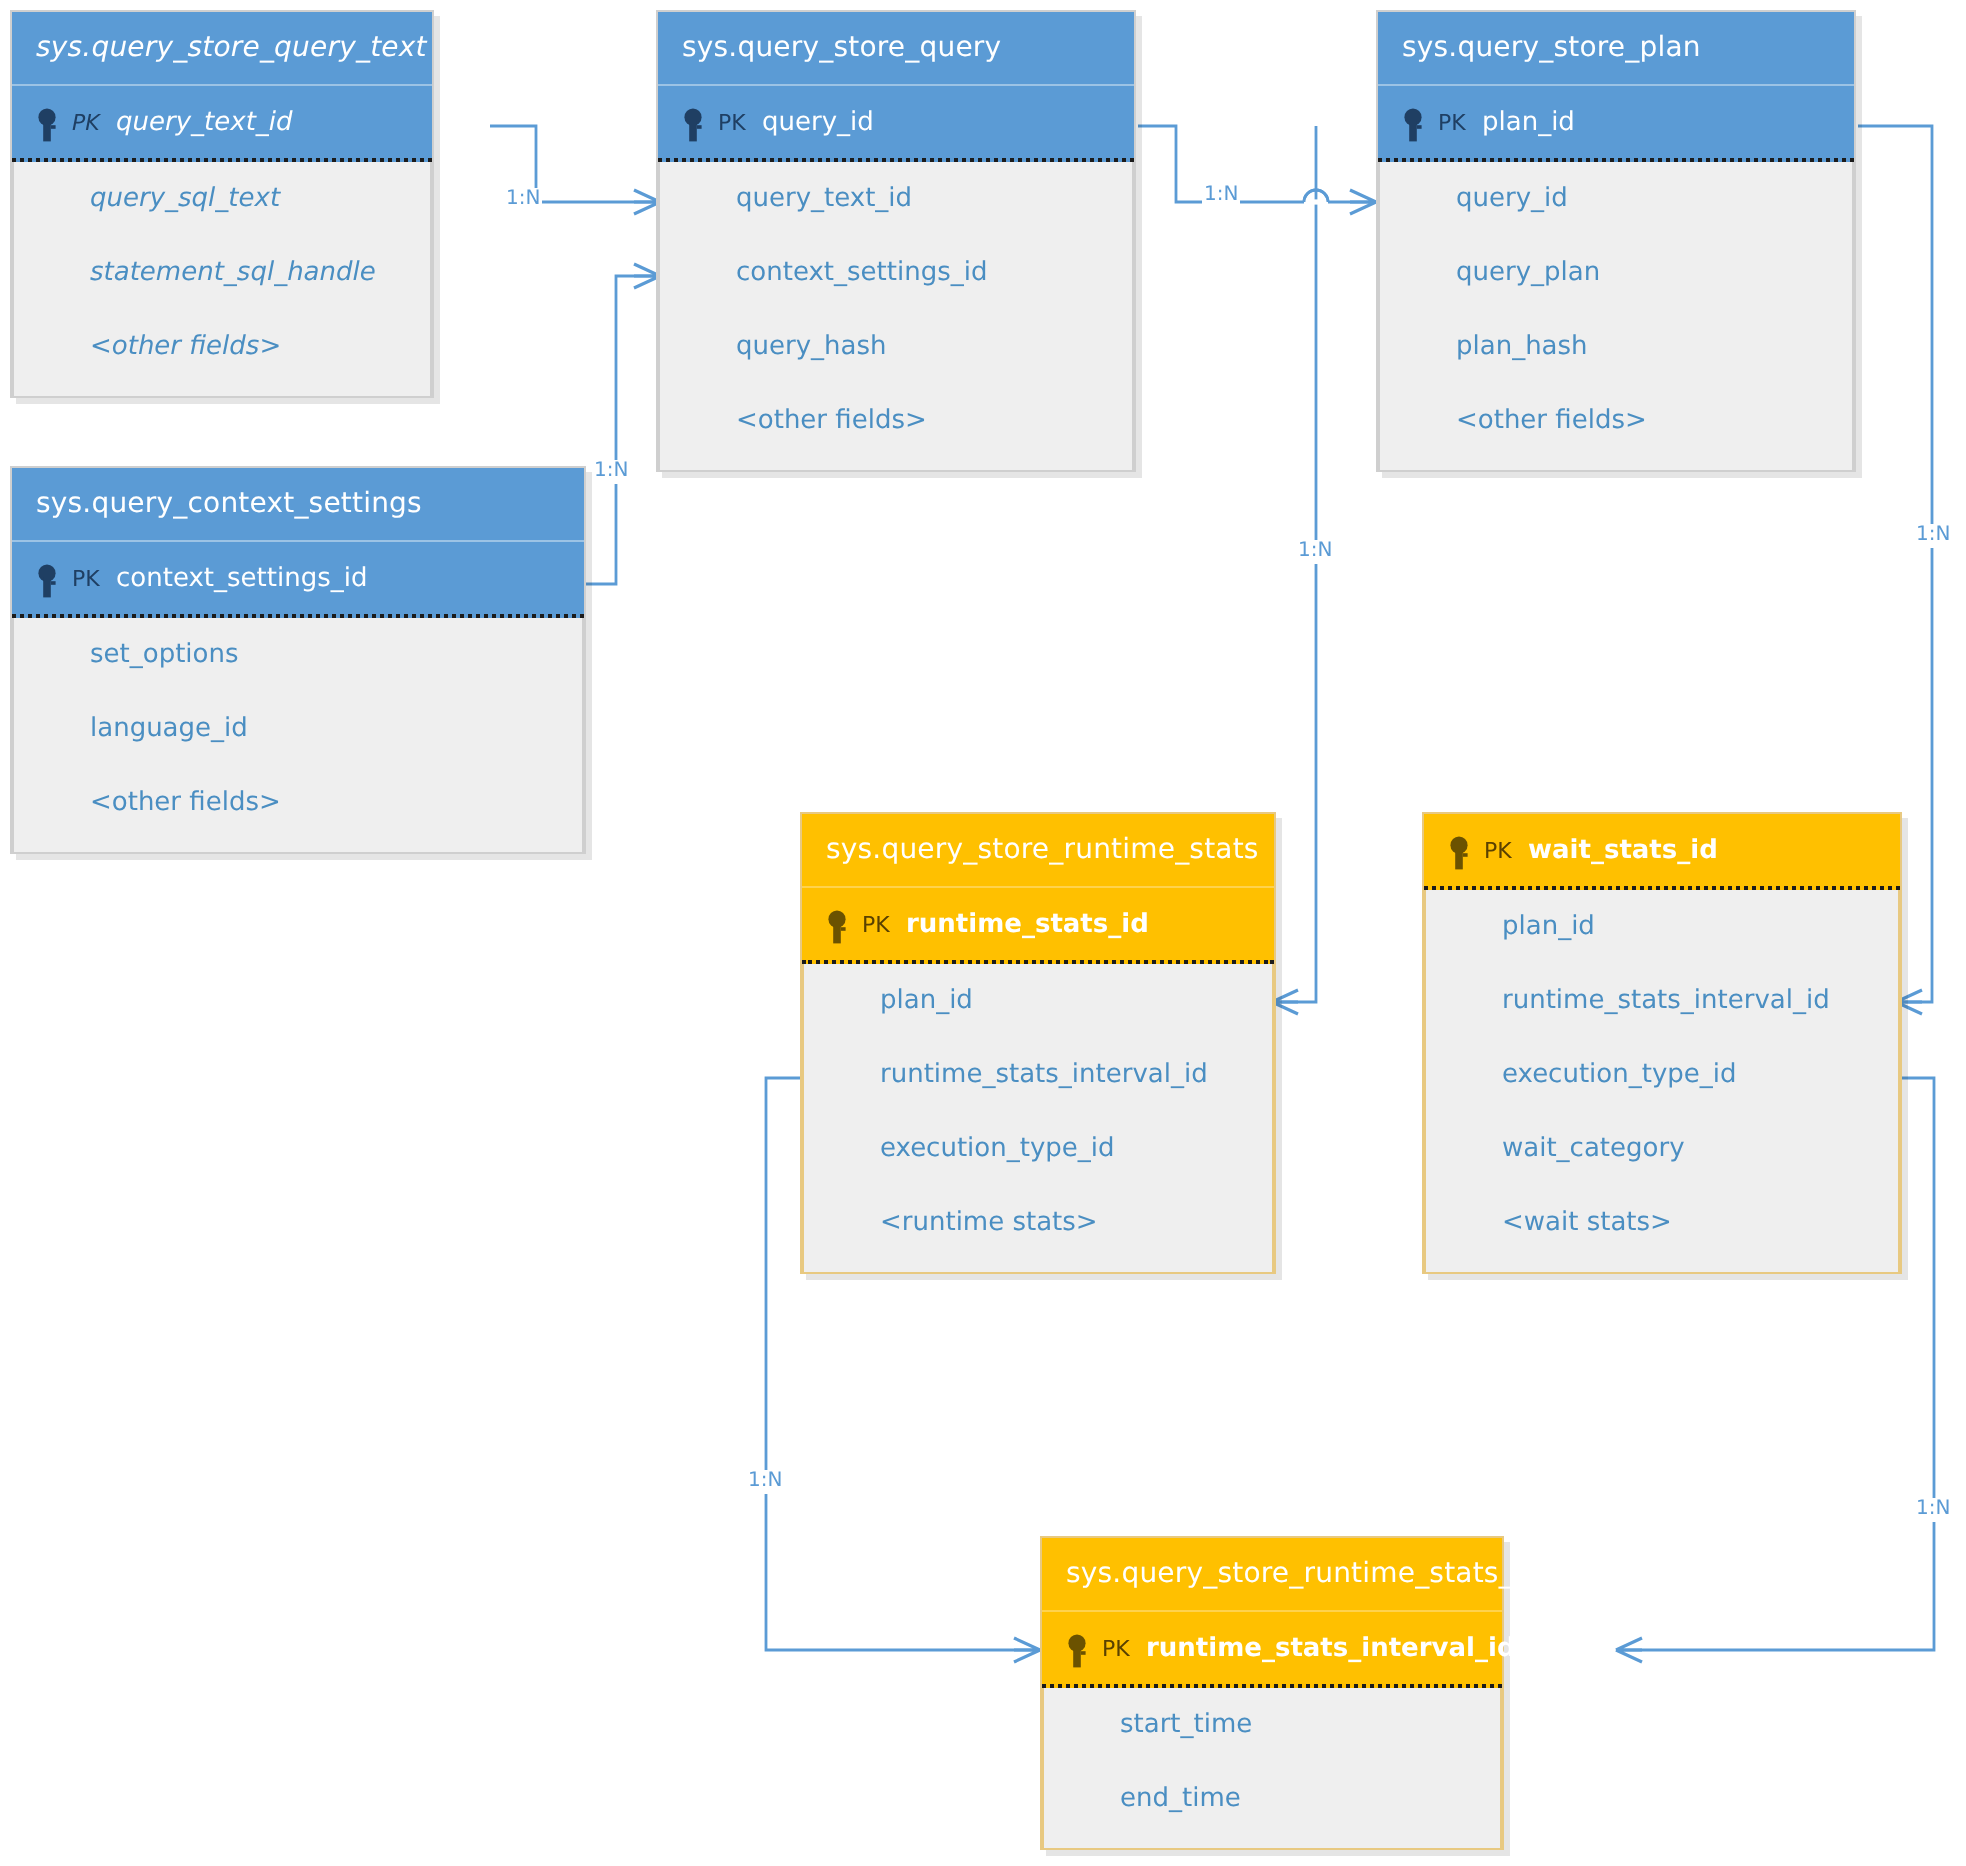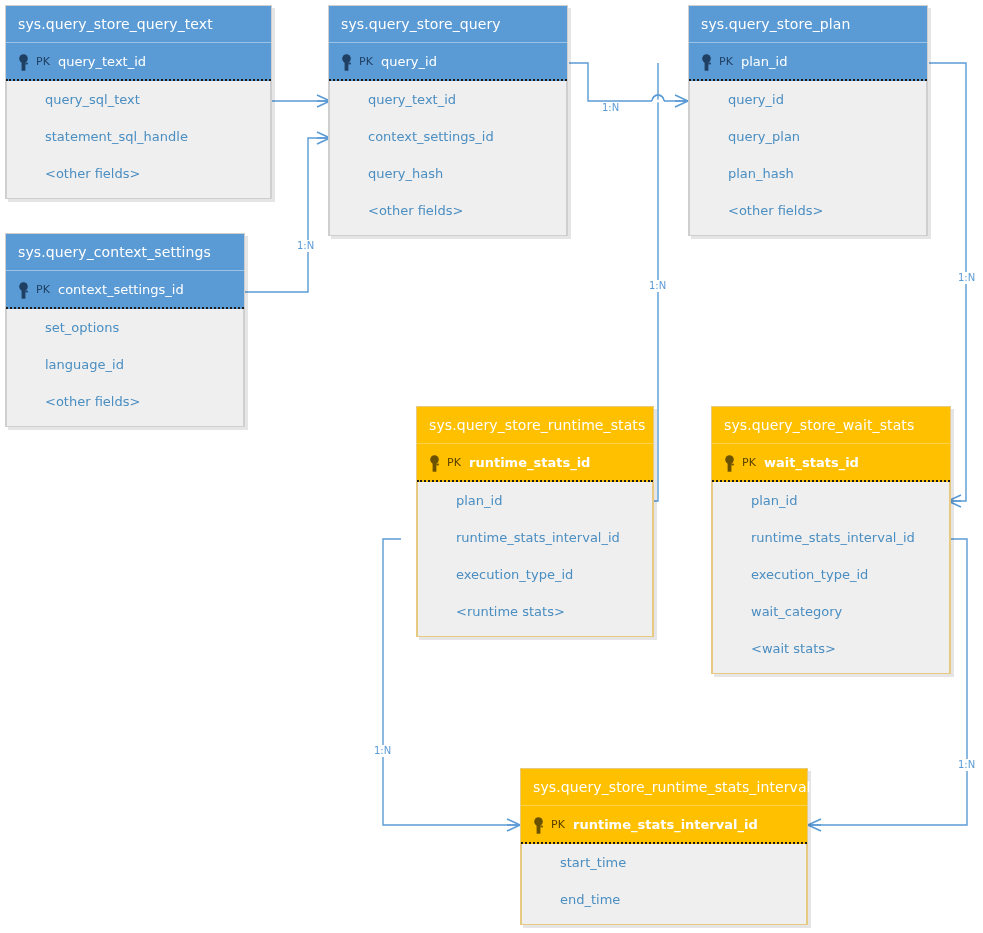--- a/index.html
+++ b/index.html
@@ -57,21 +57,21 @@
   .orange .ent-pk .pkname{color:#ffffff;font-weight:bold;}
   .orange .body{border:1px solid #e8c981;border-bottom:none;}
   .orange .ent-title{border-bottom:1px solid #ffd24d;}
   .orange .fields{border:1px solid #e8c981;border-top:none;}
 
   .keyicon{position:absolute;left:12px;top:11px;width:14px;height:17px;}
 
   .lbl{
     position:absolute;font-size:10px;color:#5b9bd5;
     font-family:"DejaVu Sans","Liberation Sans",sans-serif;
-    white-space:nowrap;background:#ffffff;padding:0 1px;line-height:12px;margin-top:10px;
+    white-space:nowrap;background:#ffffff;padding:0 1px;line-height:12px;
   }
 </style>
 </head>
 <body>
 
 <div id="canvas">
 
   <svg class="links" viewBox="0 0 983 933" xmlns="http://www.w3.org/2000/svg">
     <defs>
       <g id="crow">
@@ -112,42 +112,42 @@
   </svg>
 
   <div class="lbl" style="left:252px;top:94px;">1:N</div>
   <div class="lbl" style="left:296px;top:230px;">1:N</div>
   <div class="lbl" style="left:601px;top:92px;">1:N</div>
   <div class="lbl" style="left:648px;top:270px;">1:N</div>
   <div class="lbl" style="left:957px;top:262px;">1:N</div>
   <div class="lbl" style="left:373px;top:735px;">1:N</div>
   <div class="lbl" style="left:957px;top:749px;">1:N</div>
 
-  <div class="entity blue" style="left:5px;top:5px;width:267px;">
+  <div class="entity blue" style="left:5px;top:5px;width:212px;font-style:italic;">
     <div class="shadow"></div>
     <div class="body">
       <div class="ent-title">sys.query_store_query_text</div>
       <div class="ent-pk">
         <svg class="keyicon" viewBox="0 0 14 17">
           <circle cx="5.5" cy="4.6" r="4.3" fill="#1f3f63"></circle>
           <rect x="3.6" y="6.5" width="3.8" height="10.2" fill="#1f3f63"></rect>
           <rect x="7.4" y="8.6" width="2.4" height="1.8" fill="#1f3f63"></rect>
         </svg>
         <span class="pklabel">PK</span>
         <span class="pkname">query_text_id</span>
       </div>
       <div class="fields">
         <div class="fld">query_sql_text</div>
         <div class="fld">statement_sql_handle</div>
         <div class="fld">&lt;other fields&gt;</div>
       </div>
     </div>
   </div>
 
-  <div class="entity blue" style="left:5px;top:233px;width:240px;">
+  <div class="entity blue" style="left:5px;top:233px;width:288px;">
     <div class="shadow"></div>
     <div class="body">
       <div class="ent-title">sys.query_context_settings</div>
       <div class="ent-pk">
         <svg class="keyicon" viewBox="0 0 14 17">
           <circle cx="5.5" cy="4.6" r="4.3" fill="#1f3f63"></circle>
           <rect x="3.6" y="6.5" width="3.8" height="10.2" fill="#1f3f63"></rect>
           <rect x="7.4" y="8.6" width="2.4" height="1.8" fill="#1f3f63"></rect>
         </svg>
         <span class="pklabel">PK</span>
@@ -198,21 +198,21 @@
       </div>
       <div class="fields">
         <div class="fld">query_id</div>
         <div class="fld">query_plan</div>
         <div class="fld">plan_hash</div>
         <div class="fld">&lt;other fields&gt;</div>
       </div>
     </div>
   </div>
 
-  <div class="entity orange" style="left:400px;top:406px;width:238px;margin-left:16px;">
+  <div class="entity orange" style="left:400px;top:406px;width:238px;">
     <div class="shadow"></div>
     <div class="body">
       <div class="ent-title">sys.query_store_runtime_stats</div>
       <div class="ent-pk">
         <svg class="keyicon" viewBox="0 0 14 17">
           <circle cx="5.5" cy="4.6" r="4.3" fill="#6b5200"></circle>
           <rect x="3.6" y="6.5" width="3.8" height="10.2" fill="#6b5200"></rect>
           <rect x="7.4" y="8.6" width="2.4" height="1.8" fill="#6b5200"></rect>
         </svg>
         <span class="pklabel">PK</span>
@@ -223,41 +223,40 @@
         <div class="fld">runtime_stats_interval_id</div>
         <div class="fld">execution_type_id</div>
         <div class="fld">&lt;runtime stats&gt;</div>
       </div>
     </div>
   </div>
 
   <div class="entity orange" style="left:711px;top:406px;width:240px;">
     <div class="shadow"></div>
     <div class="body">
-      <div class="ent-title">sys.query_store_wait_stats</div>
       <div class="ent-pk">
         <svg class="keyicon" viewBox="0 0 14 17">
           <circle cx="5.5" cy="4.6" r="4.3" fill="#6b5200"></circle>
           <rect x="3.6" y="6.5" width="3.8" height="10.2" fill="#6b5200"></rect>
           <rect x="7.4" y="8.6" width="2.4" height="1.8" fill="#6b5200"></rect>
         </svg>
         <span class="pklabel">PK</span>
         <span class="pkname">wait_stats_id</span>
       </div>
       <div class="fields">
         <div class="fld">plan_id</div>
         <div class="fld">runtime_stats_interval_id</div>
         <div class="fld">execution_type_id</div>
         <div class="fld">wait_category</div>
         <div class="fld">&lt;wait stats&gt;</div>
       </div>
     </div>
   </div>
 
-  <div class="entity orange" style="left:520px;top:768px;width:288px;">
+  <div class="entity orange" style="left:520px;top:768px;width:232px;">
     <div class="shadow"></div>
     <div class="body">
       <div class="ent-title">sys.query_store_runtime_stats_interval</div>
       <div class="ent-pk">
         <svg class="keyicon" viewBox="0 0 14 17">
           <circle cx="5.5" cy="4.6" r="4.3" fill="#6b5200"></circle>
           <rect x="3.6" y="6.5" width="3.8" height="10.2" fill="#6b5200"></rect>
           <rect x="7.4" y="8.6" width="2.4" height="1.8" fill="#6b5200"></rect>
         </svg>
         <span class="pklabel">PK</span>

